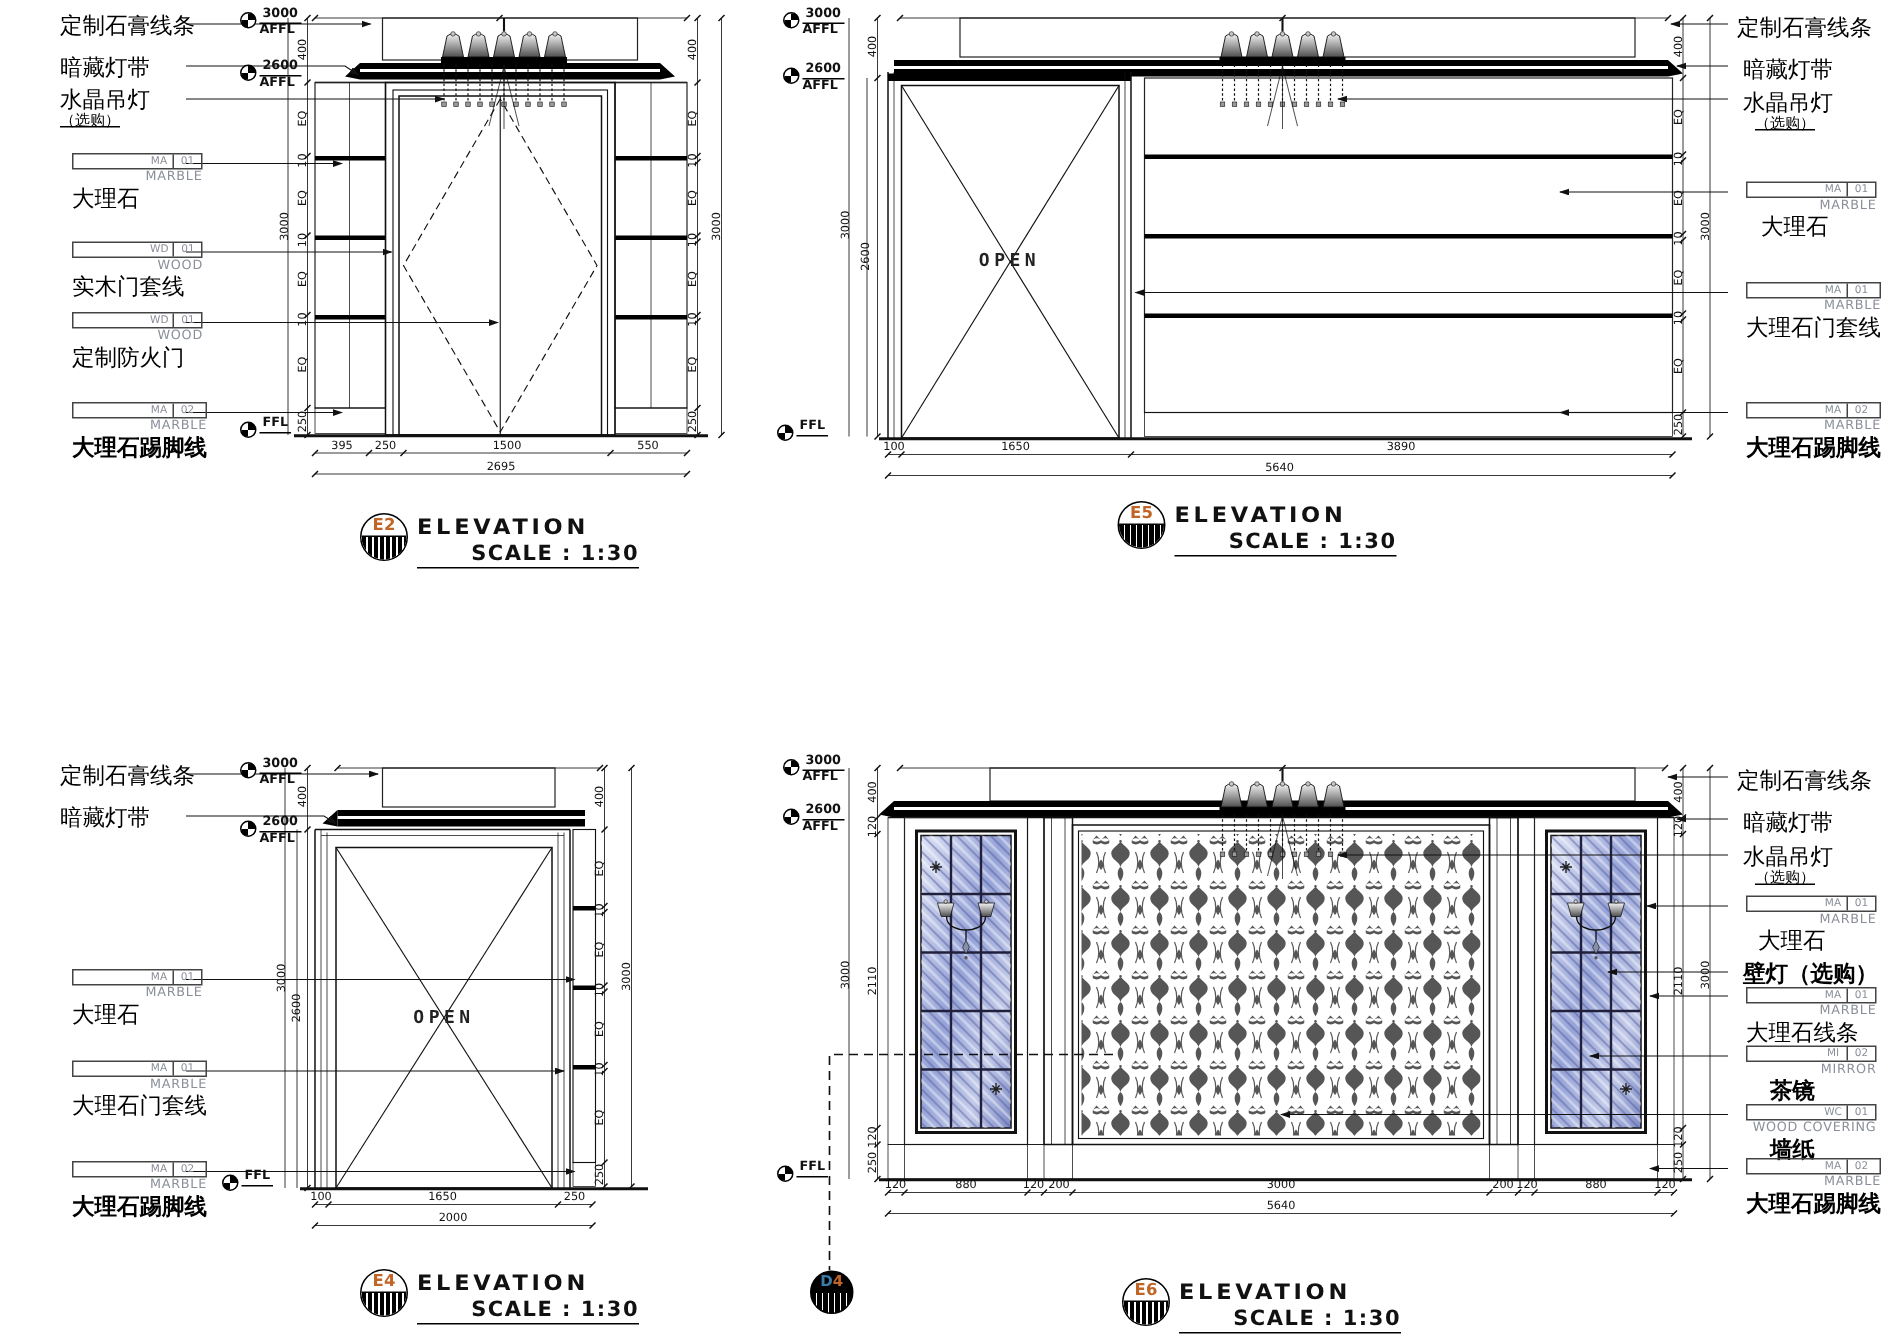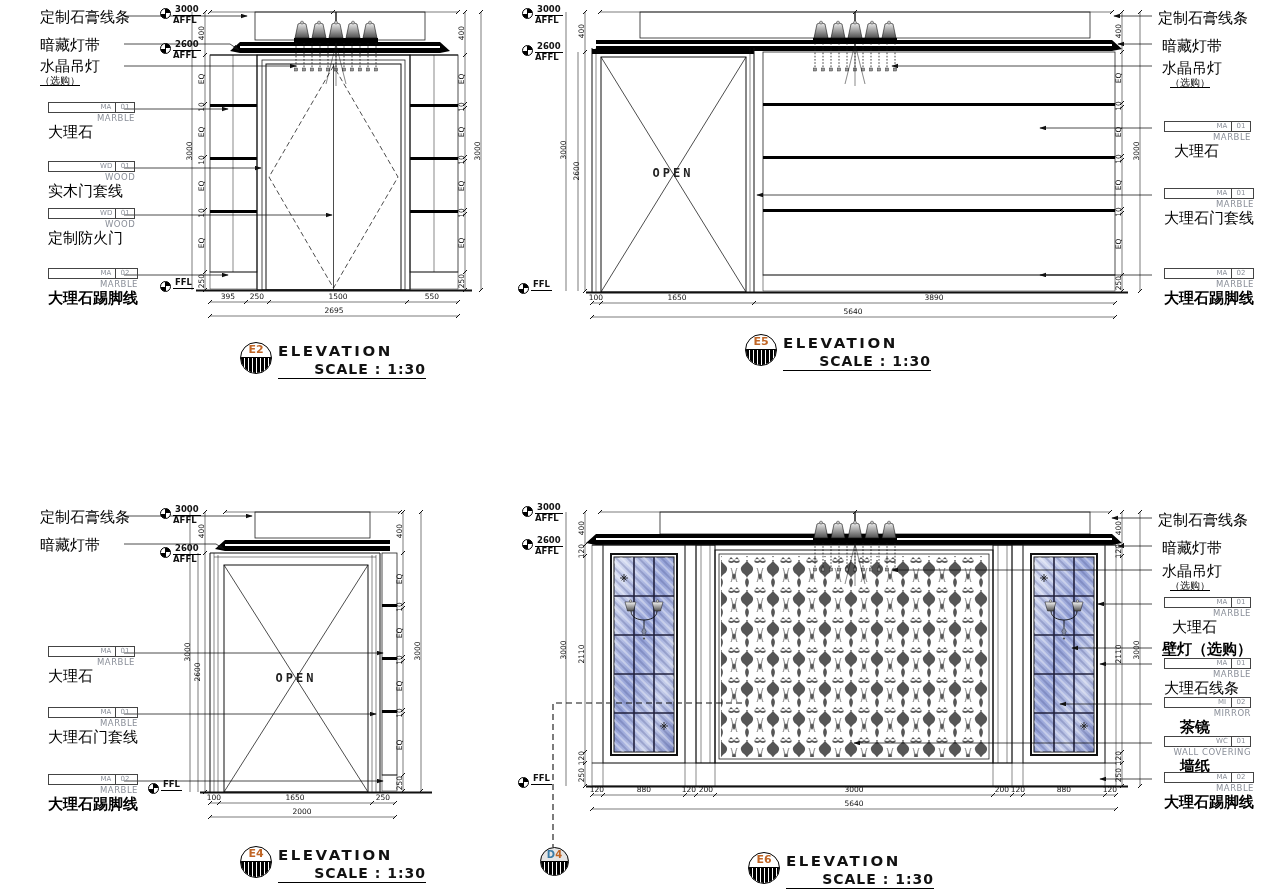--- a/index.html
+++ b/index.html
@@ -39,21 +39,21 @@
   
   .tb{position:absolute;display:flex;align-items:flex-start;gap:6px;}
   .badge{width:30px;height:30px;border:1.6px solid #000;border-radius:50%;overflow:hidden;flex:0 0 auto;background:#fff;}
   .badge i{display:block;height:14px;line-height:14px;text-align:center;font-style:normal;
            font-weight:bold;font-size:11px;color:#c06525;border-bottom:1.6px solid #000;}
   .badge::after{content:"";display:block;height:16px;
     background:repeating-linear-gradient(90deg,#000 0 3px,#fff 3px 4px);}
   .tbr{border-bottom:1.6px solid #000;padding-bottom:1px;min-width:148px;}
   .t1{font-weight:800;font-size:15px;letter-spacing:2.5px;transform:scaleY(.95);white-space:nowrap;}
   .t2{text-align:right;font-size:14px;font-weight:bold;letter-spacing:1px;margin-top:1px;}
-  .d4badge{position:absolute;width:27px;height:27px;border:1.5px solid #000;border-radius:50%;overflow:hidden;background:#e5e5e5;}
+  .d4badge{position:absolute;width:27px;height:27px;border:1.5px solid #000;border-radius:50%;overflow:hidden;background:#000000;}
   .d4badge i{display:block;height:13px;line-height:13px;text-align:center;font-style:normal;font-weight:bold;font-size:10px;border-bottom:1.5px solid #000;}
   .d4badge i b:first-child{color:#3a7ca8}.d4badge i b:last-child{color:#c06525}
   .d4badge::after{content:"";display:block;height:14px;
     background:repeating-linear-gradient(90deg,#000 0 3px,#fff 3px 4px);}
 </style>
 </head>
 <body>
 
 <div id="stage">
 
@@ -815,21 +815,21 @@
           <i>02</i>
         </span>
         <span class="en">MIRROR</span>
         <span class="cn" style="padding-left:16px">茶镜</span>
       </div>
 <div class="co bold" style="left:664px;top:236px">
         <span class="tag">
           <i>WC</i>
           <i>01</i>
         </span>
-        <span class="en">WALL COVERING</span>
+        <span class="en">WOOD COVERING</span>
         <span class="cn" style="padding-left:16px">墙纸</span>
       </div>
 <div class="co bold" style="left:664px;top:272px">
         <span class="tag">
           <i>MA</i>
           <i>02</i>
         </span>
         <span class="en">MARBLE</span>
         <span class="cn">大理石踢脚线</span>
       </div>

